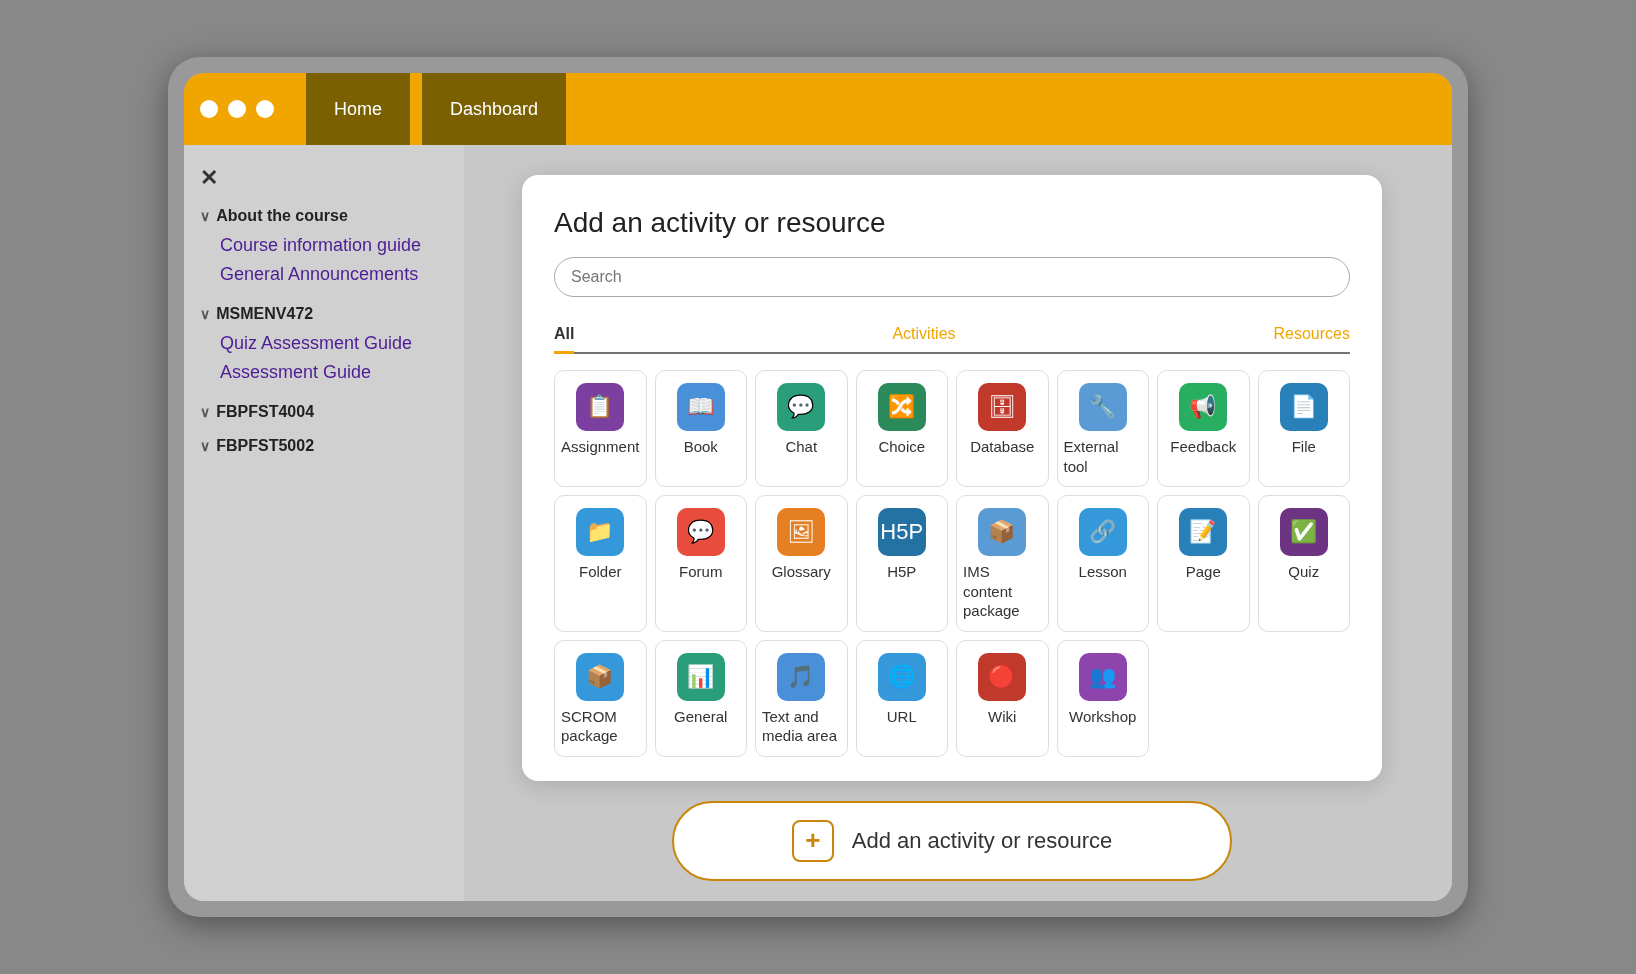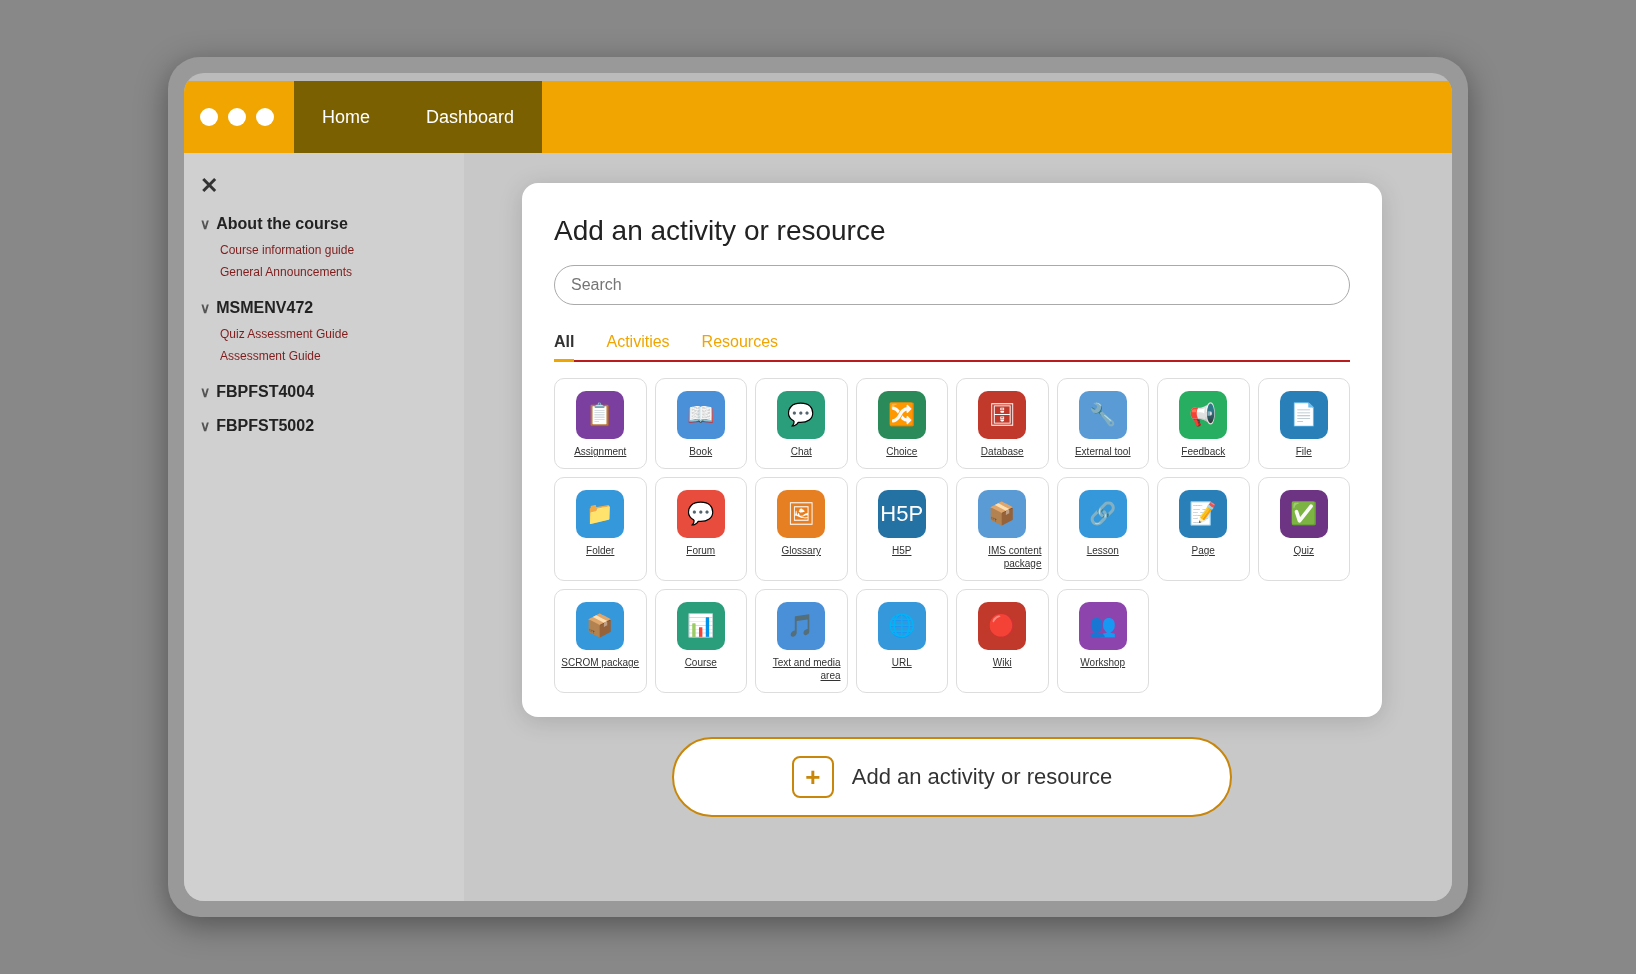--- a/index.html
+++ b/index.html
@@ -28,23 +28,22 @@
       display: flex;
       flex-direction: column;
     }
     
     .topbar {
       background: #f0a500;
       display: flex;
       align-items: center;
       padding: 0 16px;
       height: 72px;
-      gap: 0;
+      gap: 12px;
       flex-shrink: 0;
-      margin-top: 8px;
     }
     .topbar-dots {
       display: flex;
       gap: 10px;
       margin-right: 20px;
     }
     .dot {
       width: 18px;
       height: 18px;
       border-radius: 50%;
@@ -95,22 +94,22 @@
       cursor: pointer;
       margin-bottom: 6px;
     }
     .sidebar-heading .chevron {
       font-size: 14px;
       color: #555;
     }
     .sidebar-link {
       display: block;
       padding: 4px 20px;
-      font-size: 12px;
-      color: #7f1d1d;
+      font-size: 18px;
+      color: #4c1d95;
       cursor: pointer;
       text-decoration: none;
     }
     
     .content-pane {
       flex: 1;
       background: #c8c8c8;
       display: flex;
       flex-direction: column;
       align-items: center;
@@ -139,22 +138,23 @@
       border: 1.5px solid #aaa;
       border-radius: 24px;
       font-size: 16px;
       outline: none;
       margin-bottom: 26px;
     }
     
     .tabs {
       display: flex;
       gap: 32px;
-      border-bottom: 2px solid #b91c1c;
+      border-bottom: 2px solid #737373;
       margin-bottom: 16px;
+      justify-content: space-between;
     }
     .tab {
       font-size: 16px;
       padding-bottom: 8px;
       cursor: pointer;
       color: #f0a500;
       border-bottom: 3px solid transparent;
       position: relative;
       top: 2px;
     }
@@ -186,25 +186,24 @@
       height: 48px;
       border-radius: 10px;
       display: flex;
       align-items: center;
       justify-content: center;
       margin-bottom: 6px;
       font-size: 22px;
       color: white;
     }
     .item-label {
-      font-size: 10px;
-      text-align: right;
+      font-size: 15px;
+      text-align: left;
       color: #333;
       line-height: 1.3;
-      text-decoration: underline;
     }
     
     .add-btn {
       width: 560px;
       height: 80px;
       border: 2.5px solid #c8860a;
       border-radius: 40px;
       background: white;
       display: flex;
       align-items: center;
@@ -359,21 +358,21 @@
               <div class="item-card">
                 <div class="item-icon" style="background: rgb(108, 52, 131);">✅</div>
                 <div class="item-label">Quiz</div>
               </div>
               <div class="item-card">
                 <div class="item-icon" style="background: rgb(52, 152, 219);">📦</div>
                 <div class="item-label">SCROM package</div>
               </div>
               <div class="item-card">
                 <div class="item-icon" style="background: rgb(42, 157, 122);">📊</div>
-                <div class="item-label">Course</div>
+                <div class="item-label">General</div>
               </div>
               <div class="item-card">
                 <div class="item-icon" style="background: rgb(74, 144, 217);">🎵</div>
                 <div class="item-label">Text and media area</div>
               </div>
               <div class="item-card">
                 <div class="item-icon" style="background: rgb(52, 152, 219);">🌐</div>
                 <div class="item-label">URL</div>
               </div>
               <div class="item-card">

